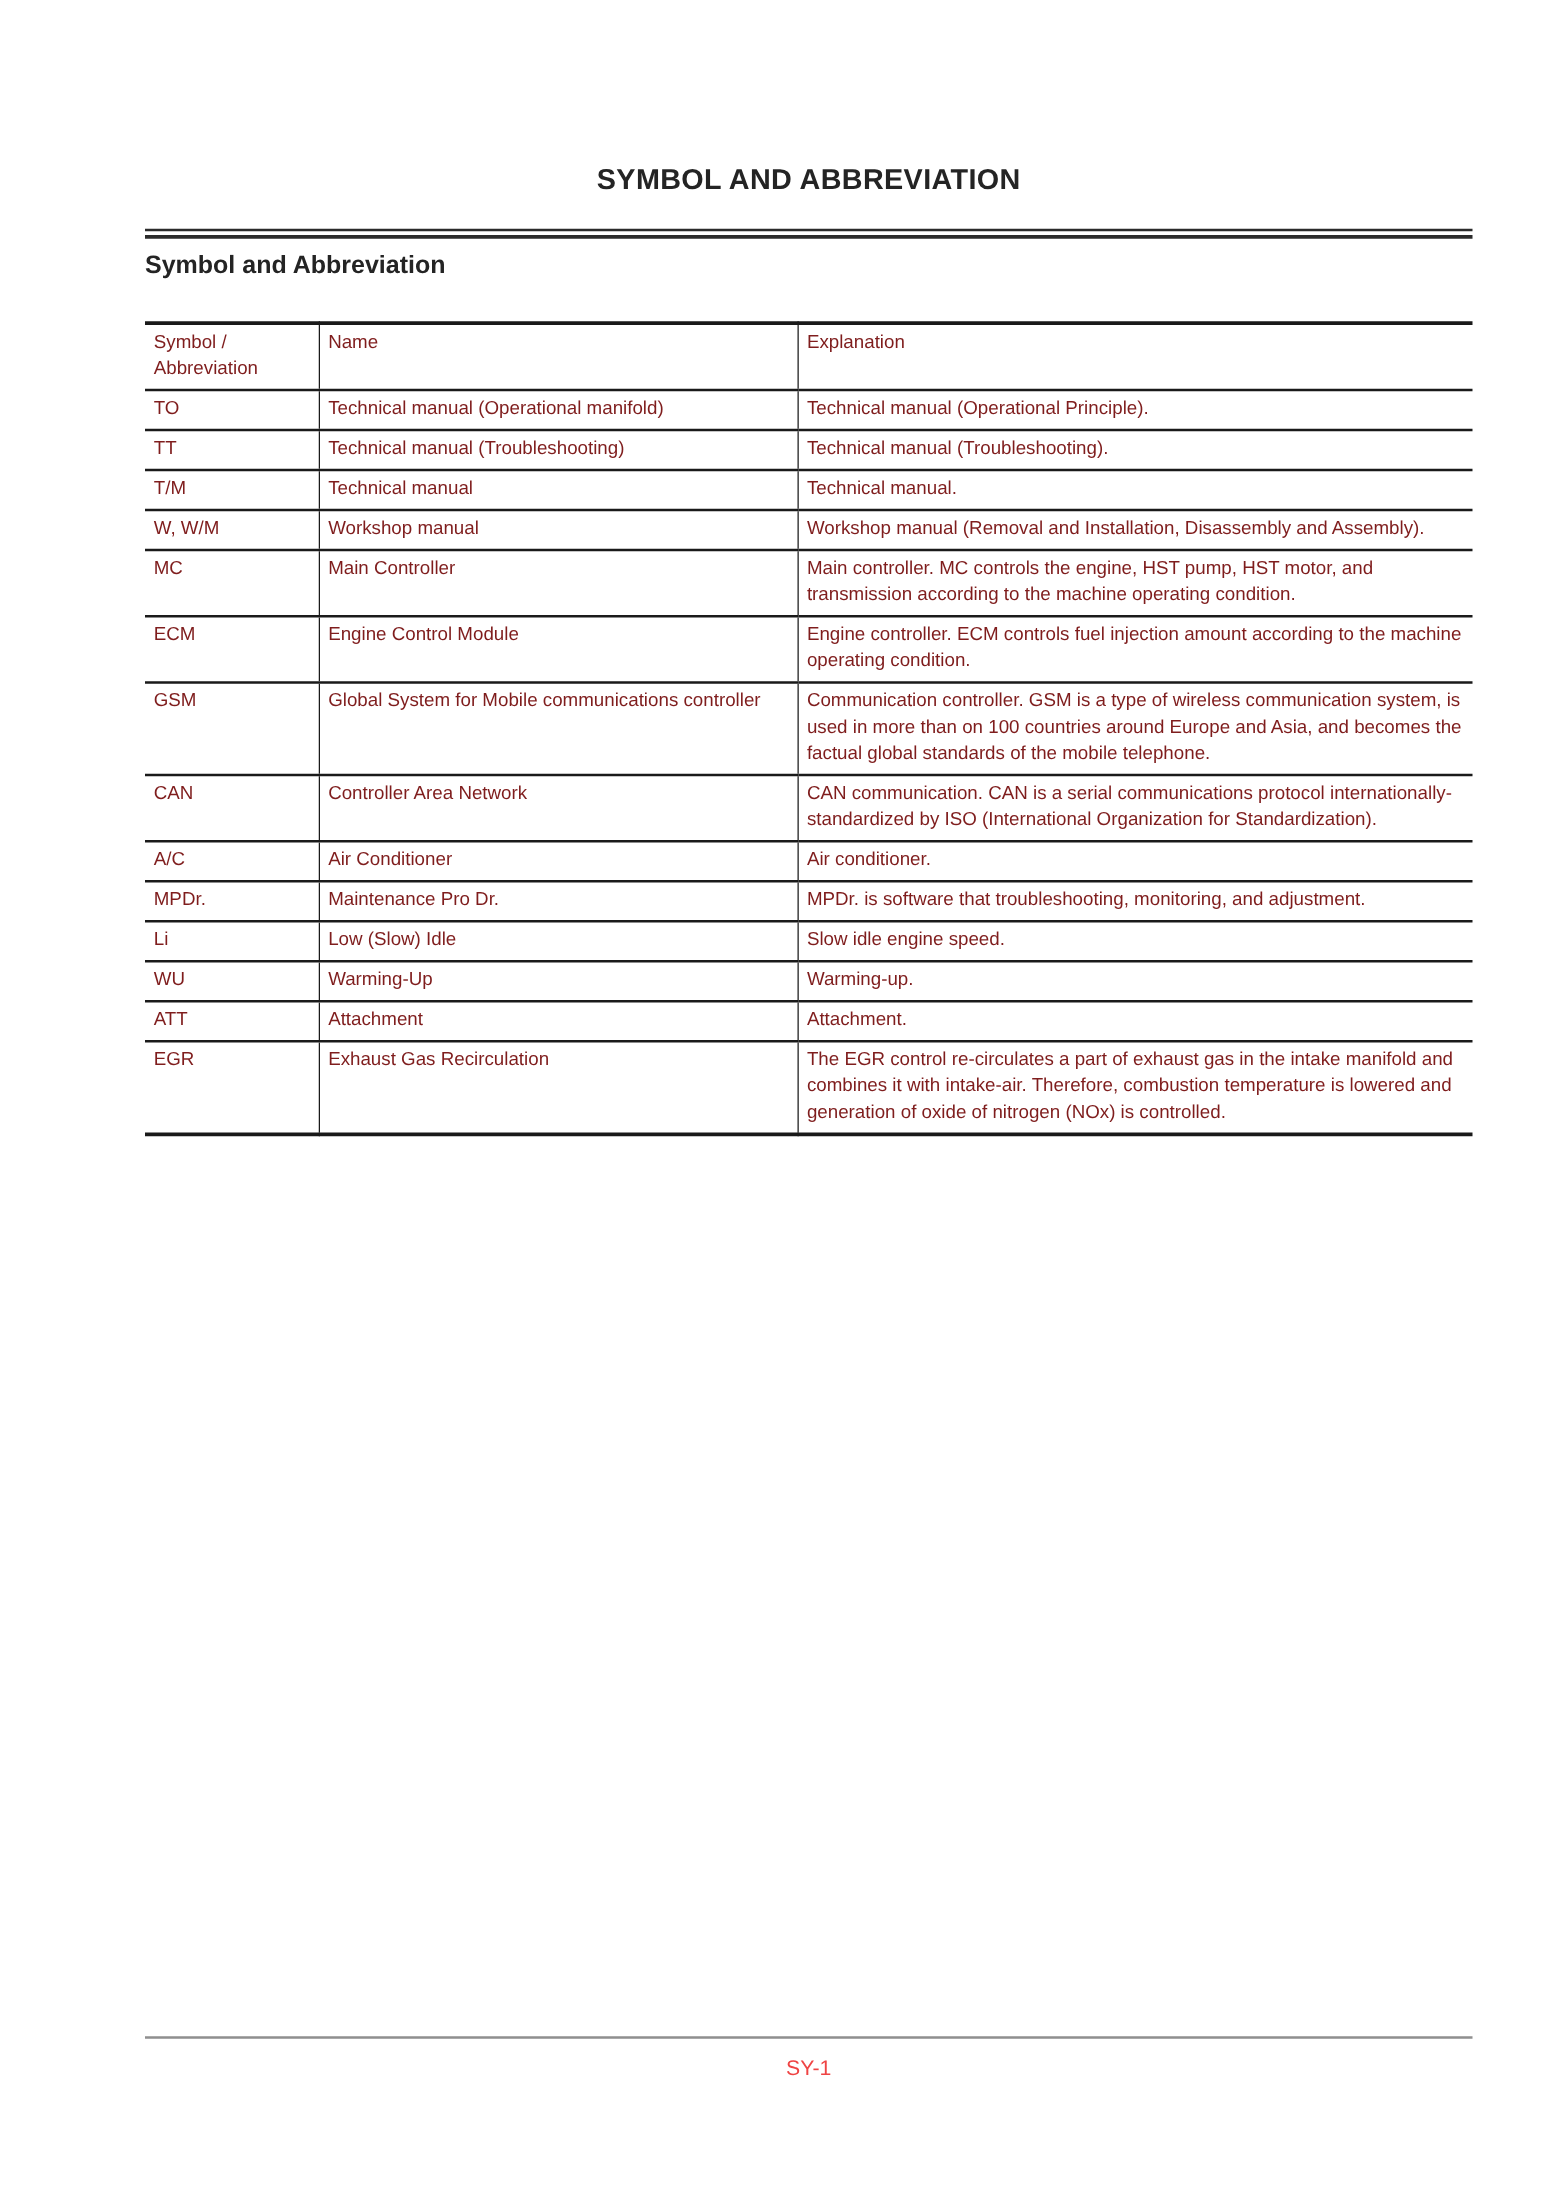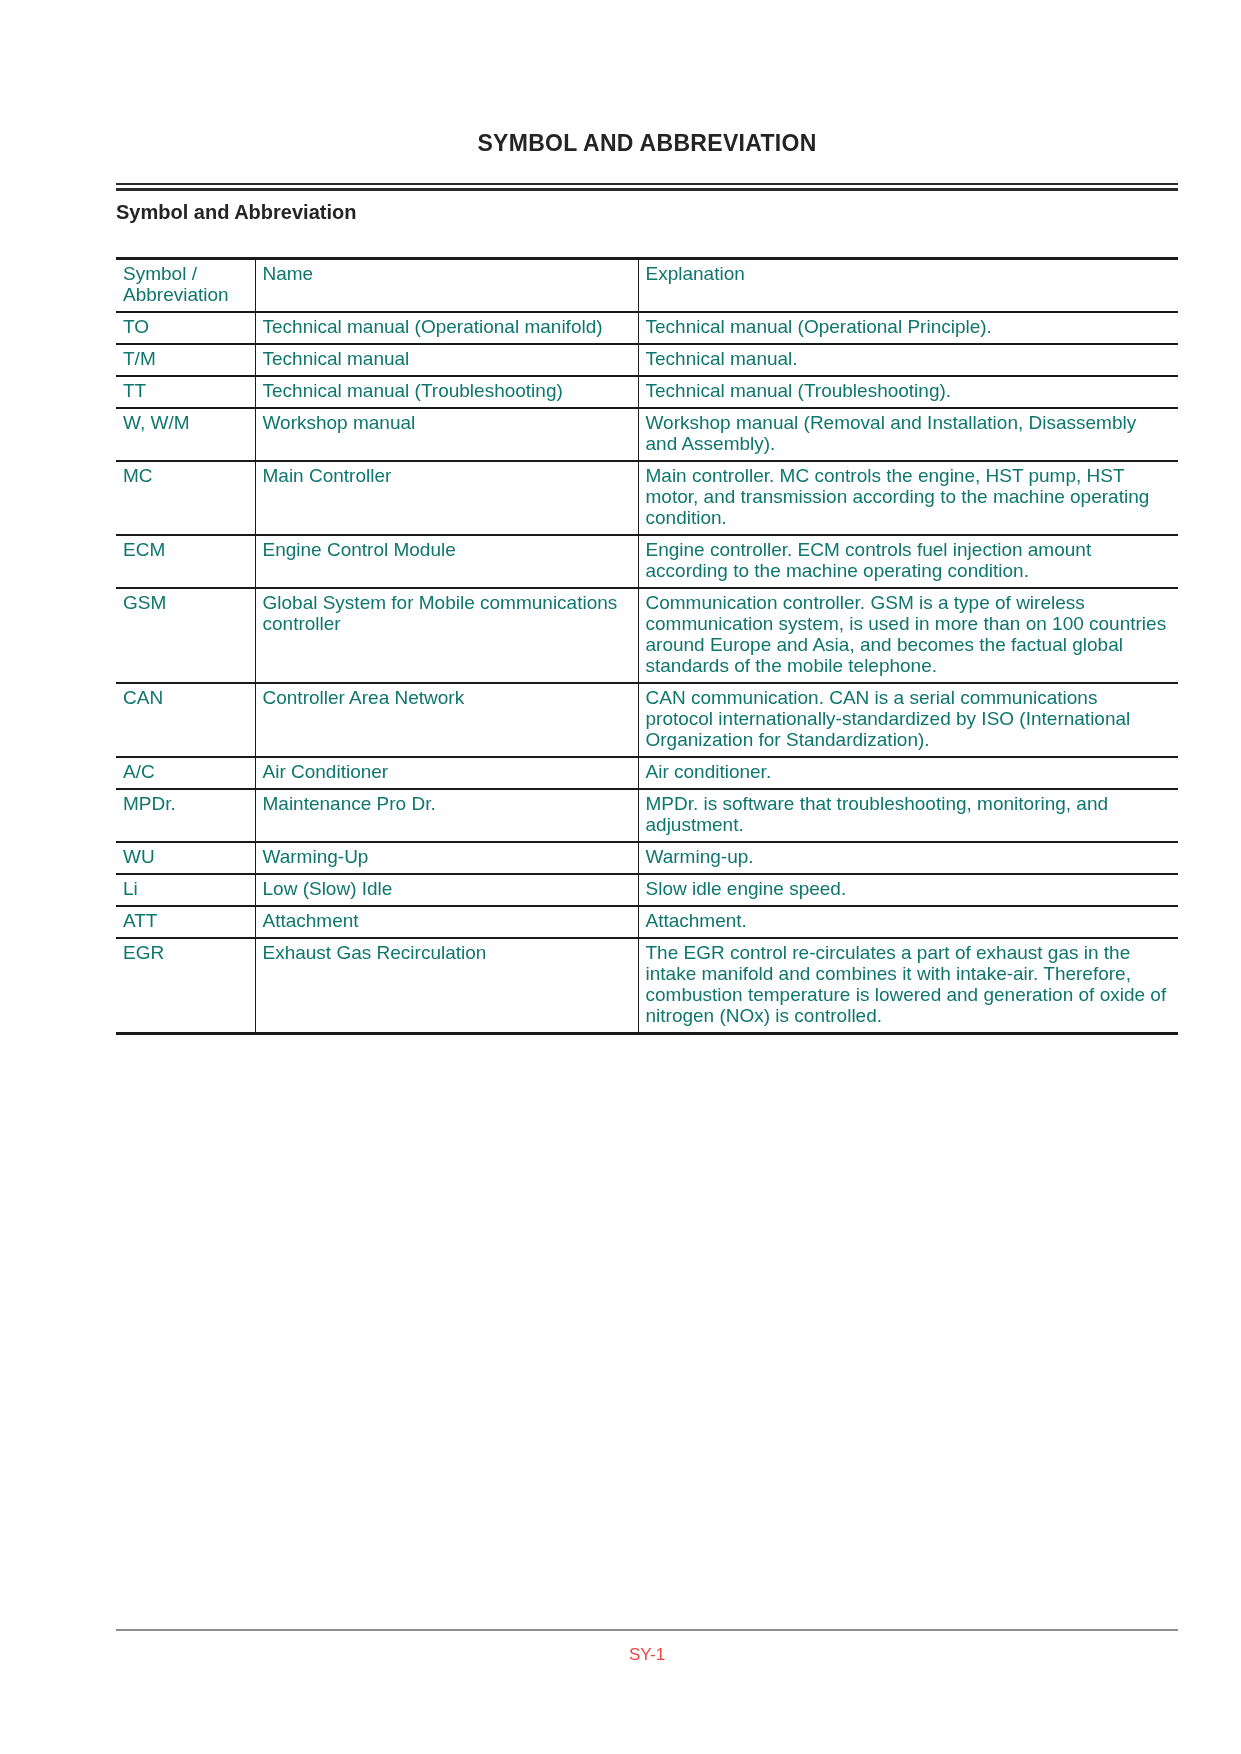--- a/index.html
+++ b/index.html
@@ -44,23 +44,23 @@
   }
   table.abbr-table {
     position: absolute;
     top: 257px;
     left: 85px;
     width: 1062px;
     table-layout: fixed;
     border-collapse: collapse;
     border-top: 3px solid #1a1a1a;
     border-bottom: 3px solid #1a1a1a;
-    font-size: 19px;
+    font-size: 15px;
     line-height: 21px;
-    color: #0f766e;
+    color: #7f1d1d;
   }
   .abbr-table col.c1 { width: 139px; }
   .abbr-table col.c2 { width: 383px; }
   .abbr-table col.c3 { width: 540px; }
   .abbr-table th, .abbr-table td {
     vertical-align: top;
     text-align: left;
     font-weight: normal;
     padding: 3px 8px 6px 7px;
     border-top: 2px solid #1a1a1a;
@@ -109,28 +109,28 @@
         <th>Explanation</th>
       </tr>
     </thead>
     <tbody>
         <tr>
           <td>TO</td>
           <td>Technical manual (Operational manifold)</td>
           <td>Technical manual (Operational Principle).</td>
         </tr>
         <tr>
+          <td>TT</td>
+          <td>Technical manual (Troubleshooting)</td>
+          <td>Technical manual (Troubleshooting).</td>
+        </tr>
+        <tr>
           <td>T/M</td>
           <td>Technical manual</td>
           <td>Technical manual.</td>
-        </tr>
-        <tr>
-          <td>TT</td>
-          <td>Technical manual (Troubleshooting)</td>
-          <td>Technical manual (Troubleshooting).</td>
         </tr>
         <tr>
           <td>W, W/M</td>
           <td>Workshop manual</td>
           <td>Workshop manual (Removal and Installation, Disassembly and Assembly).</td>
         </tr>
         <tr>
           <td>MC</td>
           <td>Main Controller</td>
           <td>Main controller. MC controls the engine, HST pump, HST motor, and transmission according to the machine operating condition.</td>
@@ -154,28 +154,28 @@
           <td>A/C</td>
           <td>Air Conditioner</td>
           <td>Air conditioner.</td>
         </tr>
         <tr>
           <td>MPDr.</td>
           <td>Maintenance Pro Dr.</td>
           <td>MPDr. is software that troubleshooting, monitoring, and adjustment.</td>
         </tr>
         <tr>
+          <td>Li</td>
+          <td>Low (Slow) Idle</td>
+          <td>Slow idle engine speed.</td>
+        </tr>
+        <tr>
           <td>WU</td>
           <td>Warming-Up</td>
           <td>Warming-up.</td>
-        </tr>
-        <tr>
-          <td>Li</td>
-          <td>Low (Slow) Idle</td>
-          <td>Slow idle engine speed.</td>
         </tr>
         <tr>
           <td>ATT</td>
           <td>Attachment</td>
           <td>Attachment.</td>
         </tr>
         <tr>
           <td>EGR</td>
           <td>Exhaust Gas Recirculation</td>
           <td>The EGR control re-circulates a part of exhaust gas in the intake manifold and combines it with intake-air. Therefore, combustion temperature is lowered and generation of oxide of nitrogen (NOx) is controlled.</td>

